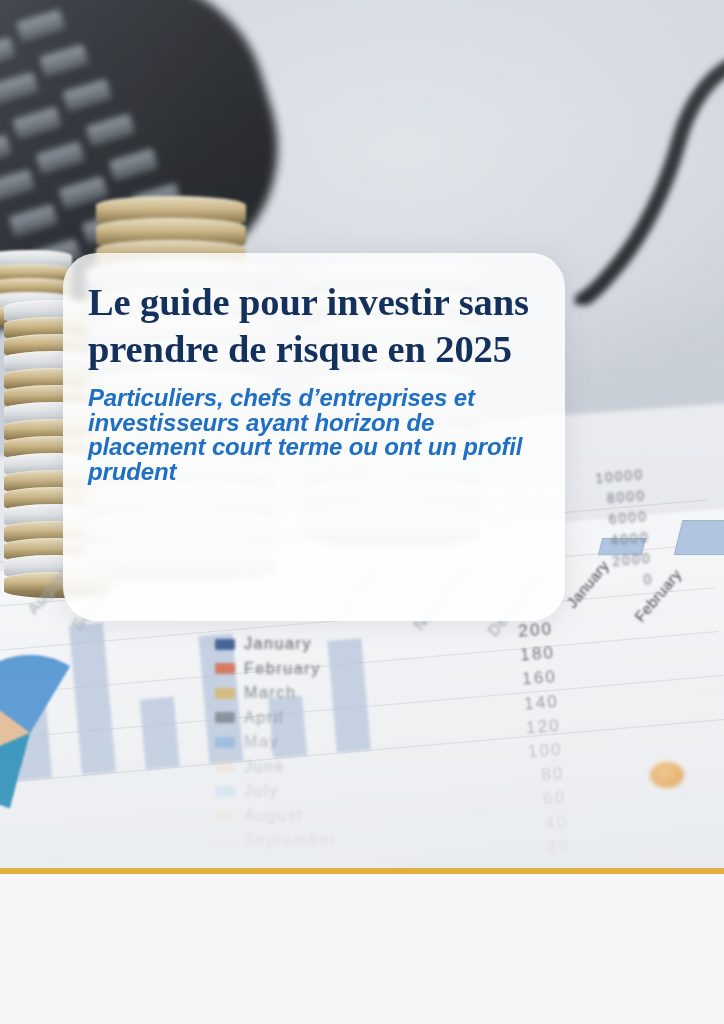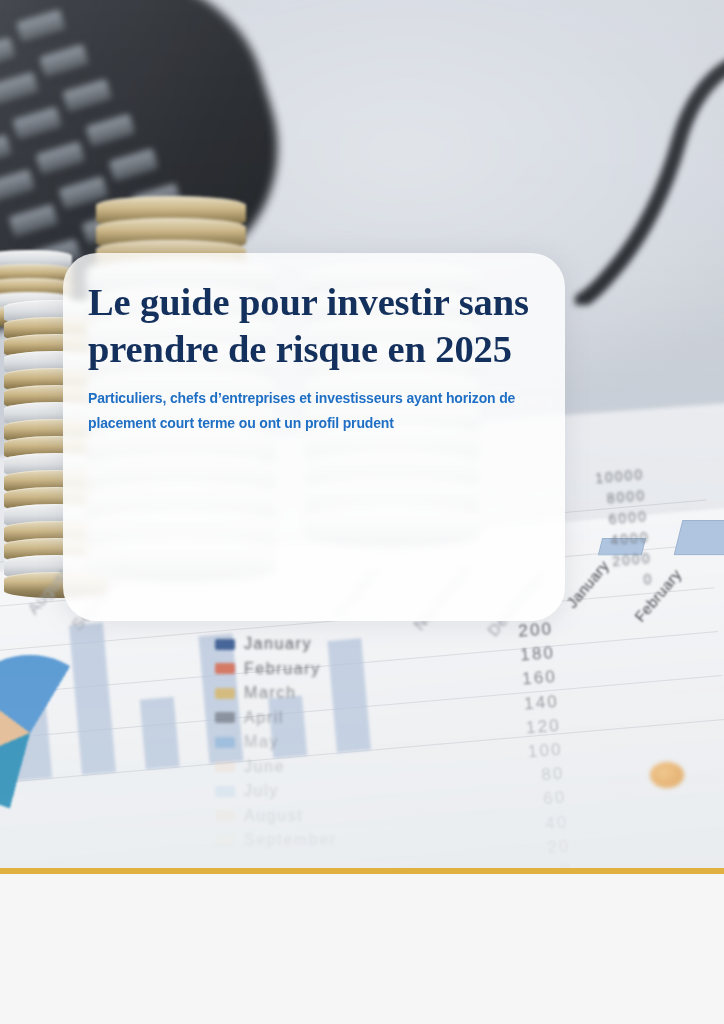--- a/index.html
+++ b/index.html
@@ -101,21 +101,21 @@
     backdrop-filter:blur(3px);
     box-shadow:0 2px 26px rgba(120,128,140,.18);
     overflow:hidden;}
   .card-inner{position:absolute;left:25px;top:26px;right:22px;}
   .title{
     font-family:"Liberation Serif", serif;
     font-weight:700;font-size:38.5px;line-height:47px;color:#14305c;
     margin:0 0 2px 0;letter-spacing:-.1px;}
   .subtitle{
     font-family:"Liberation Sans", sans-serif;
-    font-weight:700;font-size:14px;line-height:24.5px;
+    font-weight:700;font-style:italic;font-size:24px;line-height:24.5px;
     color:#1f6fc4;margin:13px 0 0 0;letter-spacing:-.15px;}
   .tagline{
     position:absolute;left:25px;top:300px;
     font-family:"Liberation Sans", sans-serif;
     font-weight:700;font-size:21.5px;line-height:27px;color:#d8a93c;letter-spacing:-.1px;}
 
   
   .divider{position:absolute;left:0;top:868px;width:724px;height:6px;background:#e0b140;}
   .footer{position:absolute;left:0;top:874px;width:724px;height:150px;background:#f5f6f5;}
 </style>

